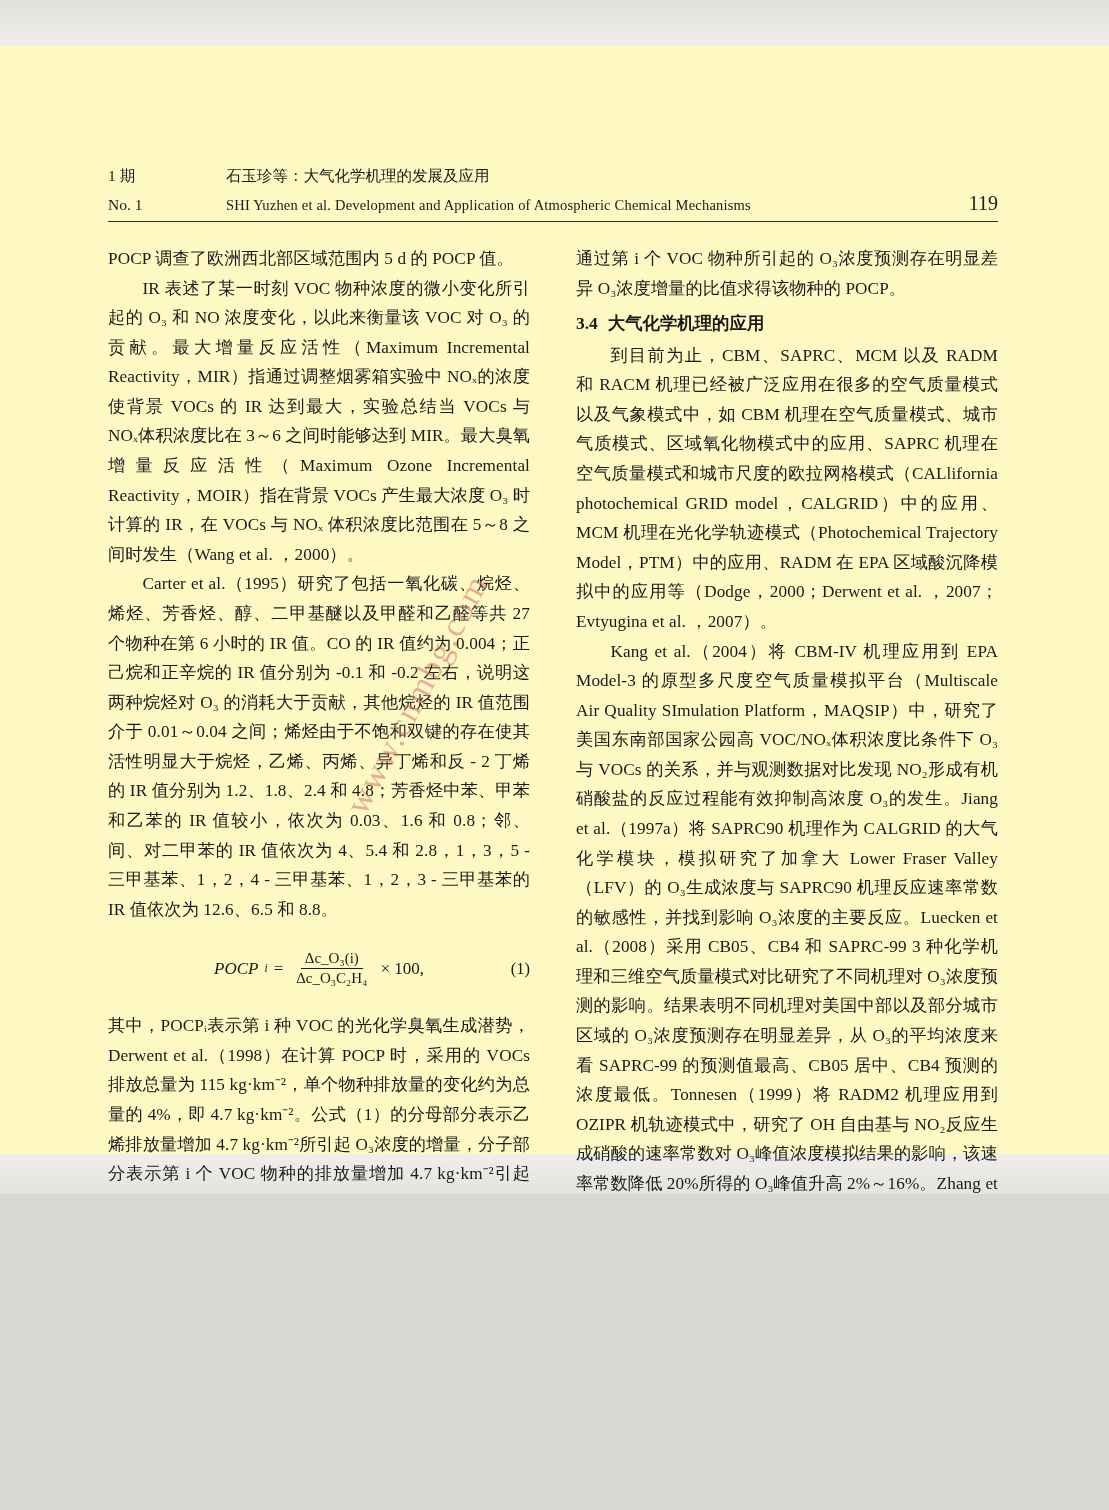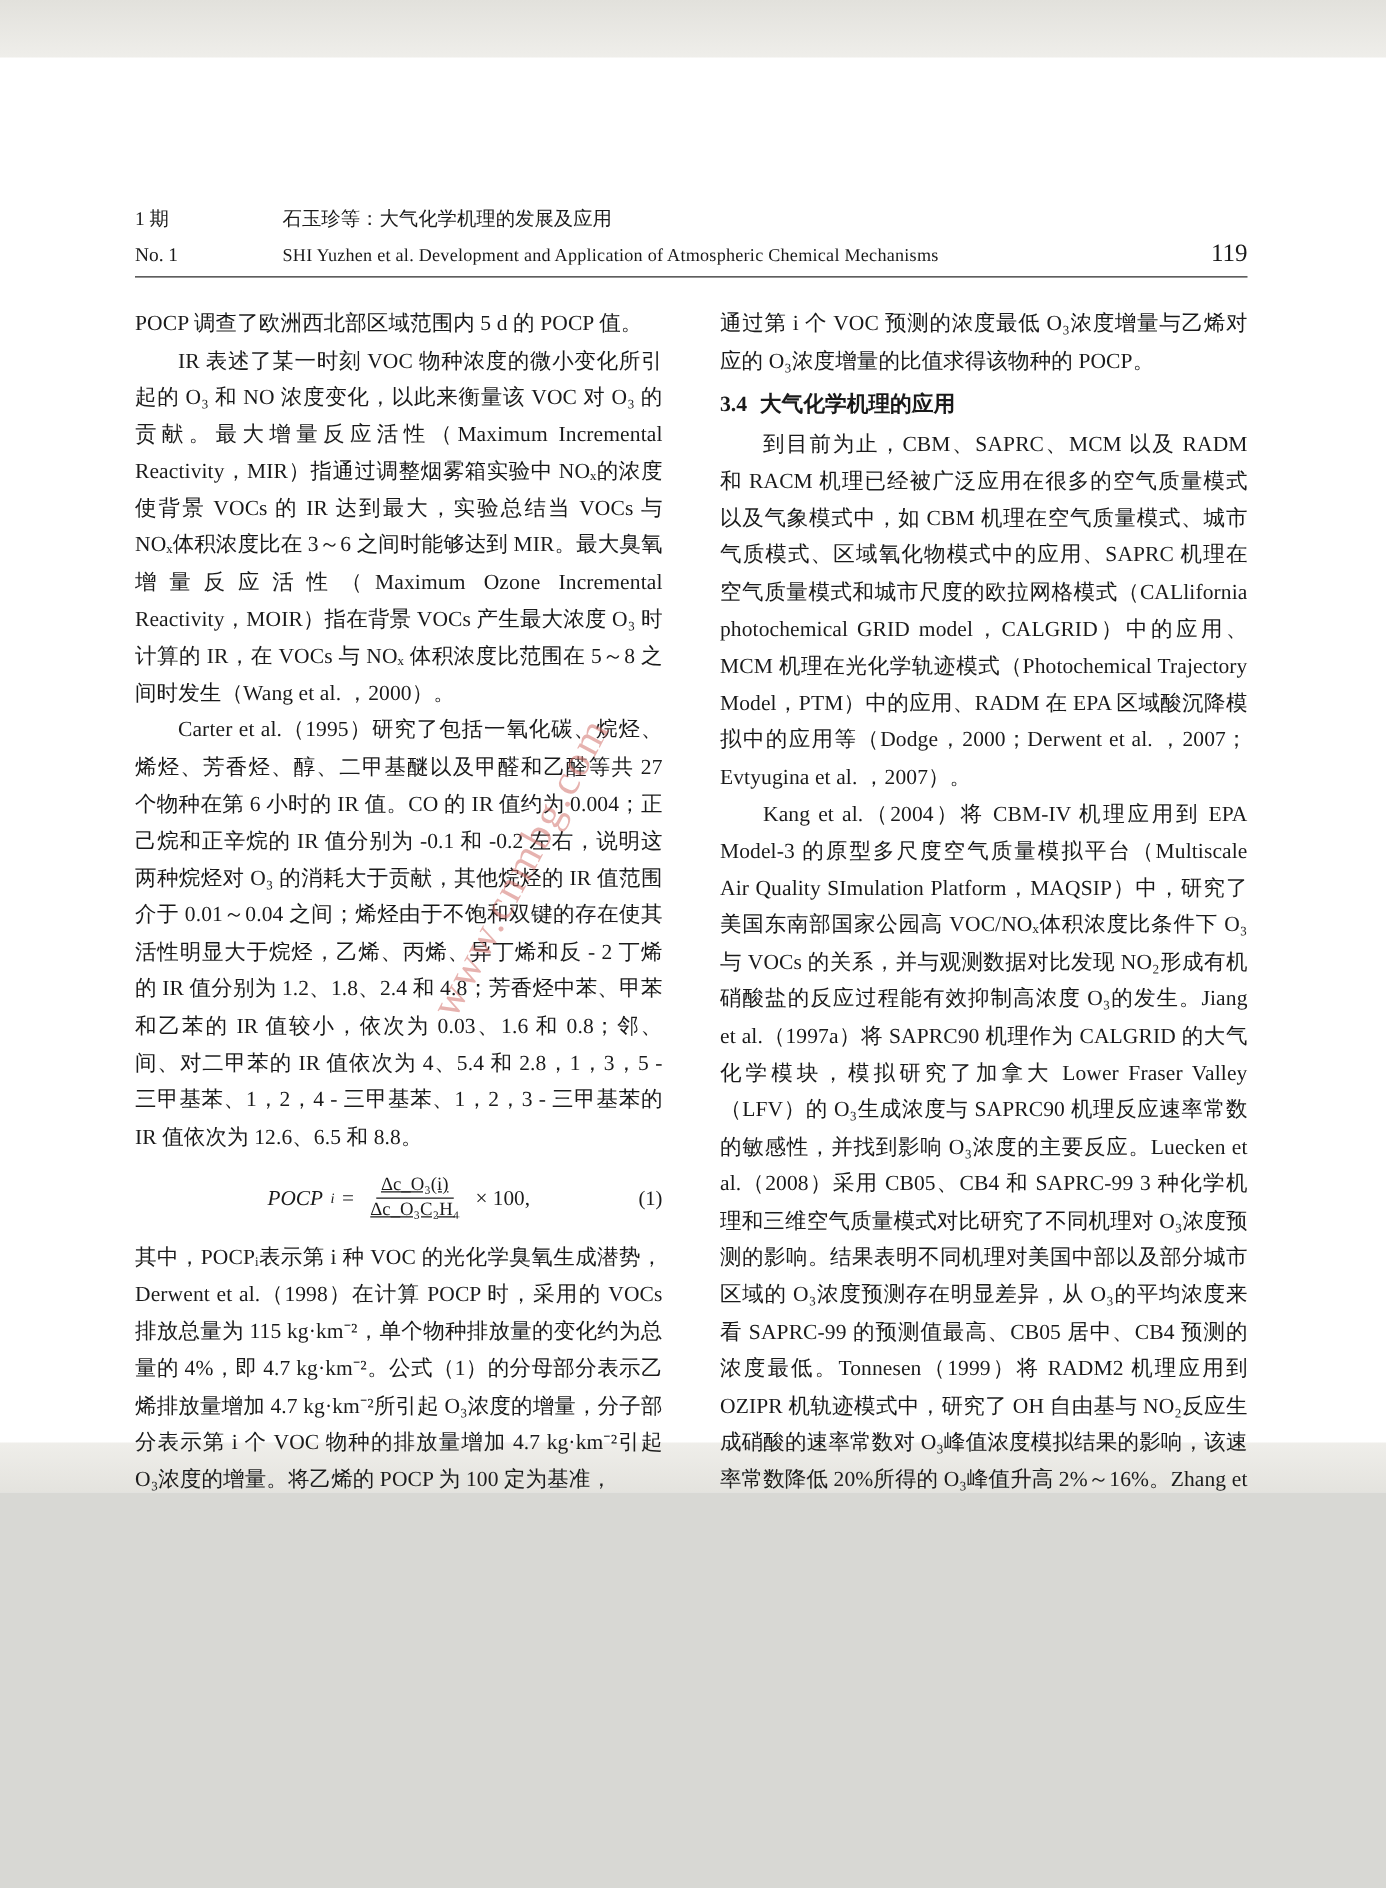--- a/index.html
+++ b/index.html
@@ -4,21 +4,21 @@
 <style>
   html, body {
     margin: 0;
     padding: 0;
     background: #d8d8d4;
   }
   .page {
     position: relative;
     width: 1109px;
     height: 1194px;
-    background: #ffffff;
+    background: #fef9c3;
     overflow: hidden;
     font-family: "Liberation Serif", serif;
     color: #1a1a1a;
   }
   .paper-inner {
     position: absolute;
     left: 108px;
     top: 160px;
     width: 890px;
   }
@@ -95,22 +95,21 @@
     display: flex;
     align-items: center;
     gap: 6px;
     font-family: "Liberation Serif", serif;
   }
   .frac {
     display: inline-flex;
     flex-direction: column;
     align-items: center;
     vertical-align: middle;
-    margin: 6px 3px;
-    text-decoration: underline;
+    margin: 16px 3px;
   }
   .frac .num-part {
     border-bottom: 1.2px solid #1a1a1a;
     padding: 0 4px 1px 4px;
     font-size: 15px;
   }
   .frac .den-part {
     padding: 1px 4px 0 4px;
     font-size: 15px;
   }
@@ -189,21 +188,21 @@
             </span>
             <span>× 100,</span>
           </span>
           <span class="eq-tag">(1)</span>
         </div>
 
         <p class="body">其中，POCPᵢ表示第 i 种 VOC 的光化学臭氧生成潜势，Derwent et al.（1998）在计算 POCP 时，采用的 VOCs 排放总量为 115 kg·km⁻²，单个物种排放量的变化约为总量的 4%，即 4.7 kg·km⁻²。公式（1）的分母部分表示乙烯排放量增加 4.7 kg·km⁻²所引起 O₃浓度的增量，分子部分表示第 i 个 VOC 物种的排放量增加 4.7 kg·km⁻²引起 O₃浓度的增量。将乙烯的 POCP 为 100 定为基准，</p>
       </div>
 
       <div class="col right">
-        <p class="body">通过第 i 个 VOC 预测的浓度最低 O₃浓度增量与乙烯对应的 O₃浓度增量的比值求得该物种的 POCP。</p>
+        <p class="body">通过第 i 个 VOC 物种所引起的 O₃浓度预测存在明显差异 O₃浓度增量的比值求得该物种的 POCP。</p>
 
         <div class="sec-head">
           <span class="num">3.4</span><span>大气化学机理的应用</span>
         </div>
 
         <p class="body indent">到目前为止，CBM、SAPRC、MCM 以及 RADM 和 RACM 机理已经被广泛应用在很多的空气质量模式以及气象模式中，如 CBM 机理在空气质量模式、城市气质模式、区域氧化物模式中的应用、SAPRC 机理在空气质量模式和城市尺度的欧拉网格模式（CALlifornia photochemical GRID model，CALGRID）中的应用、MCM 机理在光化学轨迹模式（Photochemical Trajectory Model，PTM）中的应用、RADM 在 EPA 区域酸沉降模拟中的应用等（Dodge，2000；Derwent et al. ，2007；Evtyugina et al. ，2007）。</p>
         <p class="body indent">Kang et al.（2004）将 CBM-IV 机理应用到 EPA Model-3 的原型多尺度空气质量模拟平台（Multiscale Air Quality SImulation Platform，MAQSIP）中，研究了美国东南部国家公园高 VOC/NOₓ体积浓度比条件下 O₃与 VOCs 的关系，并与观测数据对比发现 NO₂形成有机硝酸盐的反应过程能有效抑制高浓度 O₃的发生。Jiang et al.（1997a）将 SAPRC90 机理作为 CALGRID 的大气化学模块，模拟研究了加拿大 Lower Fraser Valley（LFV）的 O₃生成浓度与 SAPRC90 机理反应速率常数的敏感性，并找到影响 O₃浓度的主要反应。Luecken et al.（2008）采用 CB05、CB4 和 SAPRC-99 3 种化学机理和三维空气质量模式对比研究了不同机理对 O₃浓度预测的影响。结果表明不同机理对美国中部以及部分城市区域的 O₃浓度预测存在明显差异，从 O₃的平均浓度来看 SAPRC-99 的预测值最高、CB05 居中、CB4 预测的浓度最低。Tonnesen（1999）将 RADM2 机理应用到 OZIPR 机轨迹模式中，研究了 OH 自由基与 NO₂反应生成硝酸的速率常数对 O₃峰值浓度模拟结果的影响，该速率常数降低 20%所得的 O₃峰值升高 2%～16%。Zhang et al.（2004）将 RADM2 机理应用在区域多尺度空气质量模式（Community Multi-scale Air Quality，CMAQ）系统中研究了东亚对流层春季 O₃的光化学转化与传输过程。Derwent et al.（2003）结合 MCM 与 UK 光化学轨迹模式（PTM）得到 120 种 VOC 的 POCP 值，除甲烷、乙烷、丙烷、新戊烷和 2，2 - 二甲基丁</p>
       </div>
 
     </div>

